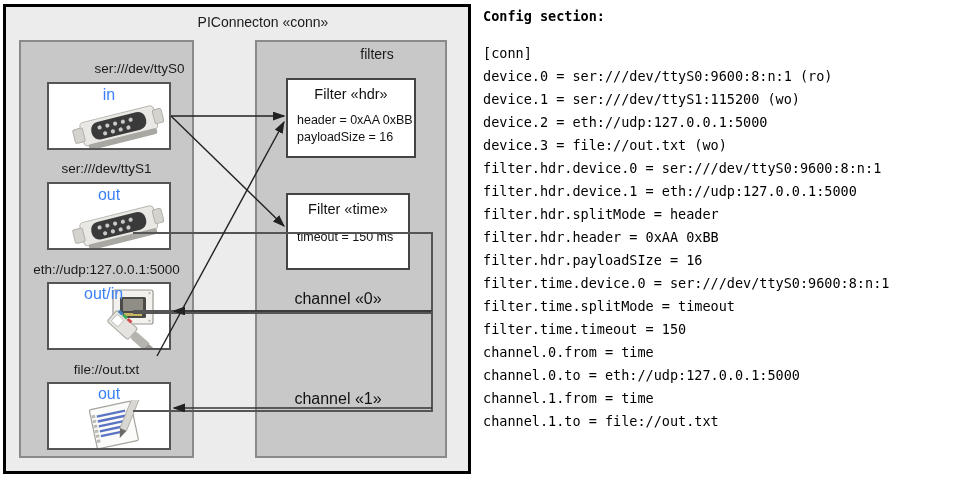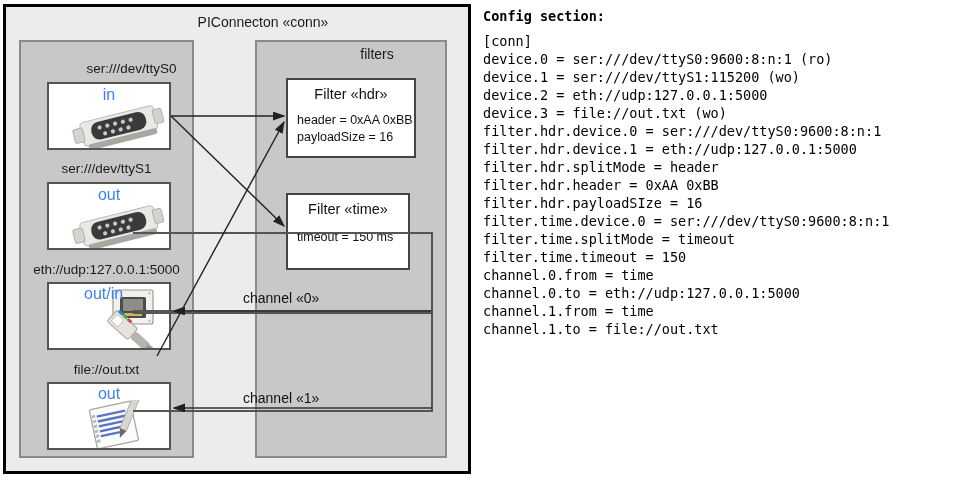--- a/index.html
+++ b/index.html
@@ -106,24 +106,24 @@
   
   .channel-frame {
     position: absolute;
     box-sizing: border-box;
     border: 2px solid #555555;
     border-left: none;
     background: transparent;
   }
   .channel-label {
     position: absolute;
-    font-size: 14px;
+    font-size: 16px;
     color: #111111;
     white-space: nowrap;
-    text-align: left;
+    text-align: center;
   }
 
   
   #arrow-layer {
     position: absolute;
     left: 0; top: 0;
     width: 468px; height: 470px;
     pointer-events: none;
     overflow: visible;
   }
@@ -133,47 +133,47 @@
     position: absolute;
     left: 483px;
     top: 8px;
     width: 478px;
   }
   #config-heading {
     font-family: "DejaVu Sans Mono", monospace;
     font-size: 13.5px;
     font-weight: bold;
     color: #000000;
-    margin: 0 0 8px 0;
+    margin: 0 0 18px 0;
     white-space: pre;
   }
   #config-body {
     font-family: "DejaVu Sans Mono", monospace;
     font-size: 13.5px;
-    line-height: 18px;
+    line-height: 23px;
     color: #000000;
     white-space: pre;
     margin: 0;
   }
 
   
   .icon-wrap { position: absolute; }
 </style>
 </head>
 <body>
 
 <div id="diagram-root">
 
   <div class="outer-frame"></div>
 
   <div class="panel-title" style="left:0px; top:10px; width:468px;">PIConnecton «conn»</div>
 
   <div class="group-panel" style="left:16px; top:36px; width:175px; height:418px;"></div>
 
-  <div class="device-label" style="left:16px; top:57px; width:169px;padding-left:28px;">ser:///dev/ttyS0</div>
+  <div class="device-label" style="left:24px; top:57px; width:169px;padding-left:28px;">ser:///dev/ttyS0</div>
   <div class="device-box" style="left:44px; top:78px; width:124px; height:68px;">
     <div class="device-dir" style="top:2px;">in</div>
     <svg class="icon-wrap" style="left:20px; top:20px;" width="98" height="46" viewBox="0 0 98 46">
       <g transform="rotate(-14 49 23)">
         <rect x="12" y="10" width="76" height="24" rx="4" fill="#e9e8e4" stroke="#b8b6b0" stroke-width="1"></rect>
         <rect x="22" y="13" width="56" height="18" rx="8" fill="#3a3a3a"></rect>
         <g fill="#c9c9c9">
           <circle cx="31" cy="19" r="2.1"></circle>
             <circle cx="39" cy="19" r="2.1"></circle>
           <circle cx="47" cy="19" r="2.1"></circle>

